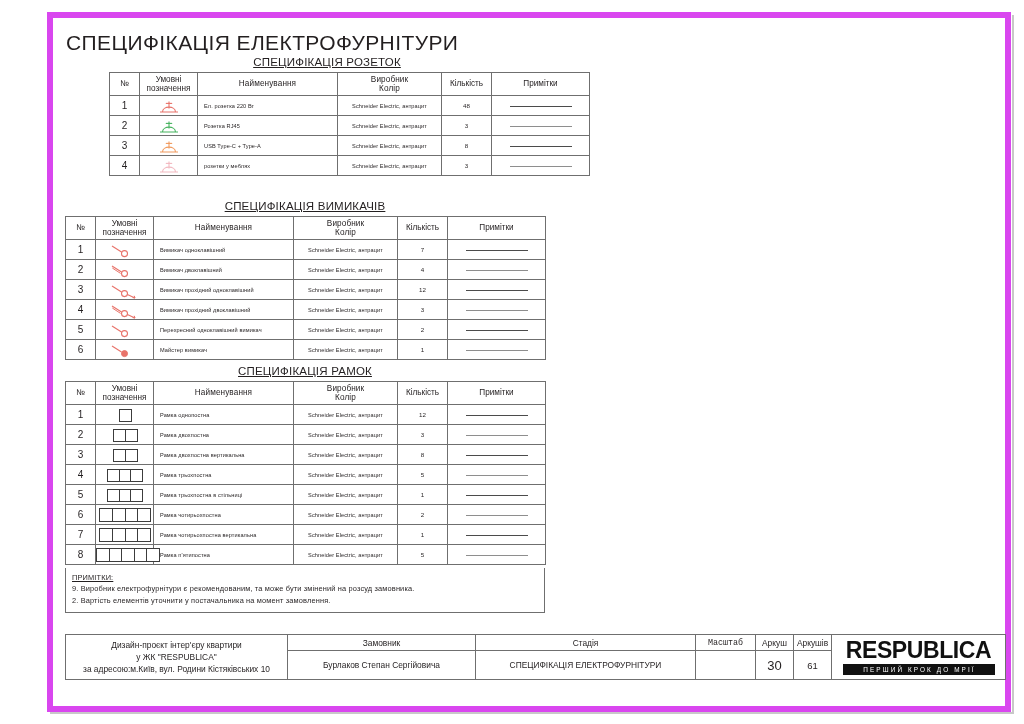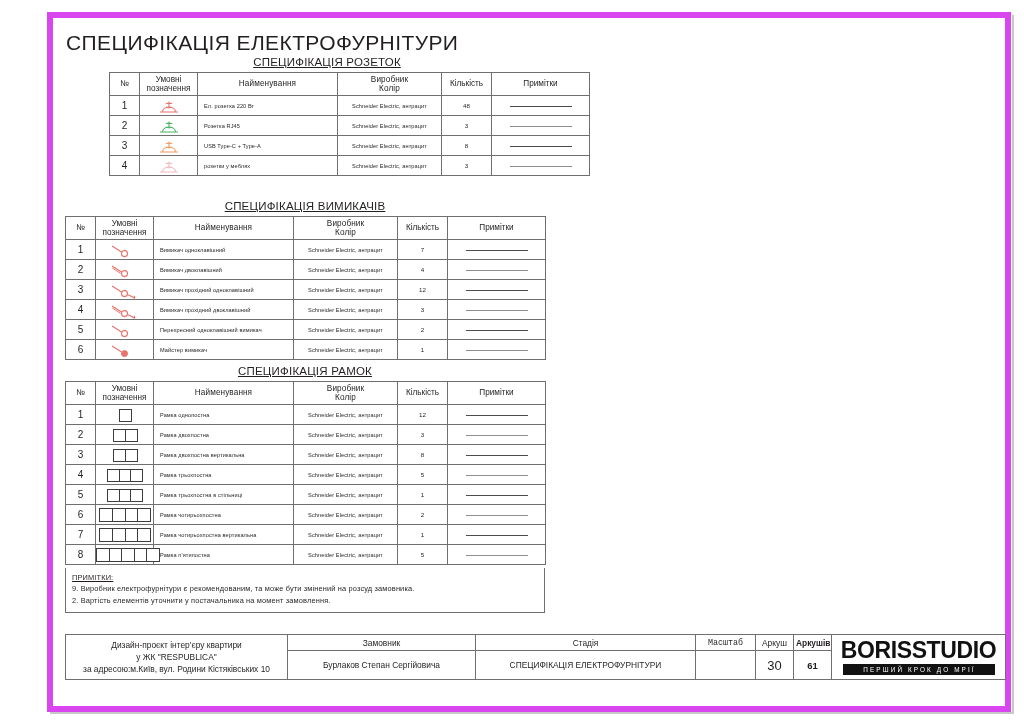--- a/index.html
+++ b/index.html
@@ -127,21 +127,21 @@
     color: #231f20;
     padding: 0 2px;
   }
   td.tb-left { width: 222px; font-size: 8.2px; line-height: 1.45; padding: 0 4px; }
   td.tb-cust-h { height: 16px; }
   td.tb-cust-v { font-size: 9.5px; }
   .w-cust { width: 188px; }
   .w-stage { width: 220px; margin-left: 32px; }
   .w-scale { width: 60px; font-family: Liberation Mono, monospace; }
   .w-sheet { width: 38px; }
-  .w-sheets { width: 38px; font-weight: bold; }
+  .w-sheets { width: 38px; }
   .w-logo  { width: 174px; }
   td.logo-cell { border: 1px solid #6f6f6f; padding: 0; background: #fff; }
 
   .logo-box { width: 100%; height: 100%; display: flex; flex-direction: column;
               align-items: center; justify-content: center; }
   .logo-word {
     font-family: "Liberation Sans", sans-serif;
     font-weight: 700;
     font-size: 23px;
     letter-spacing: -0.4px;
@@ -470,21 +470,21 @@
           <div>у ЖК "RESPUBLICA"</div>
           <div>за адресою:м.Київ, вул. Родини Кістяківських 10</div>
         </td>
         <td class="w-cust tb-cust-h">Замовник</td>
         <td class="w-stage tb-cust-h">Стадія</td>
         <td class="w-scale tb-cust-h">Масштаб</td>
         <td class="w-sheet tb-cust-h">Аркуш</td>
         <td class="w-sheets tb-cust-h">Аркушів</td>
         <td class="w-logo logo-cell" rowspan="2">
           <div class="logo-box">
-            <div class="logo-word">BORISSTUDIO</div>
+            <div class="logo-word">RESPUBLICA</div>
             <div class="logo-sub">ПЕРШИЙ КРОК ДО МРІЇ</div>
           </div>
         </td>
       </tr>
       <tr>
         <td class="w-cust tb-cust-v">Бурлаков Степан Сергійовича</td>
         <td class="w-stage">СПЕЦИФІКАЦІЯ ЕЛЕКТРОФУРНІТУРИ</td>
         <td class="w-scale"></td>
         <td class="w-sheet" style="font-size:13px">30</td>
         <td class="w-sheets" style="font-size:9.5px">61</td>

